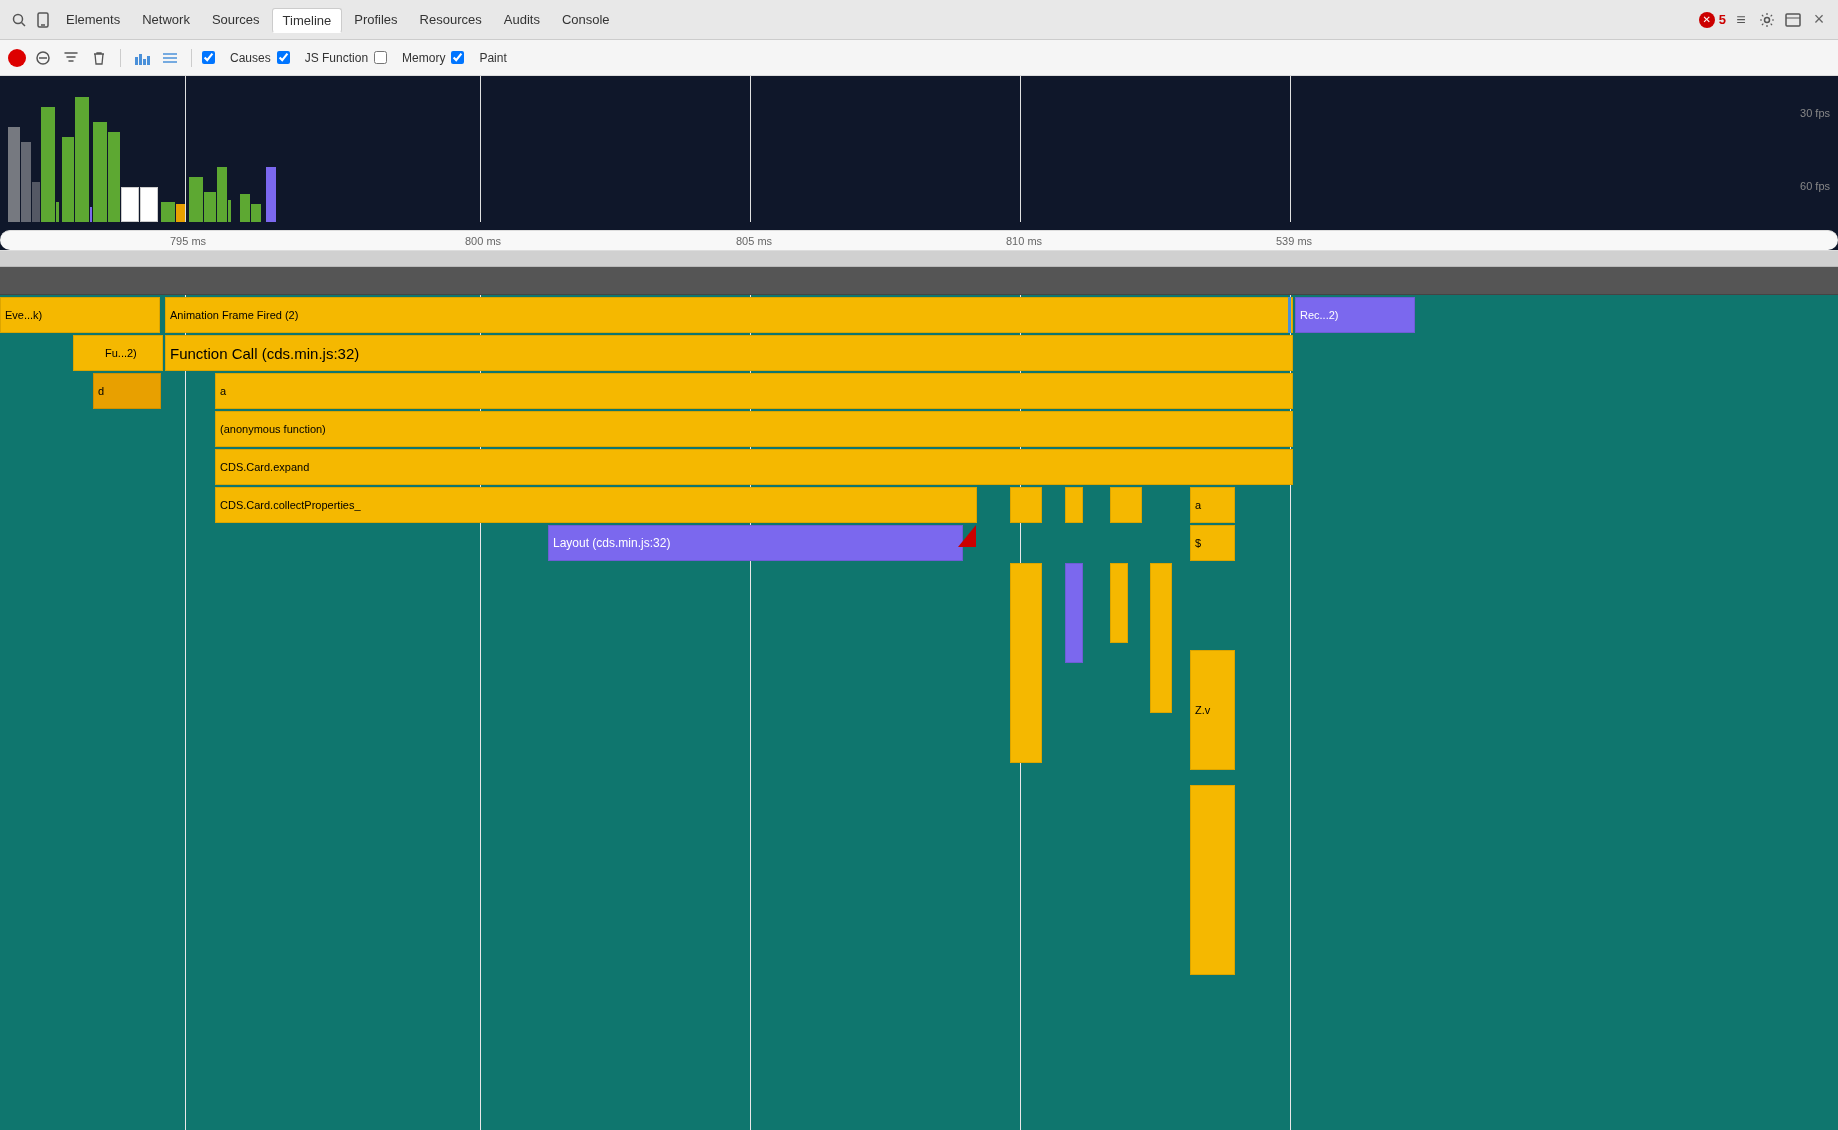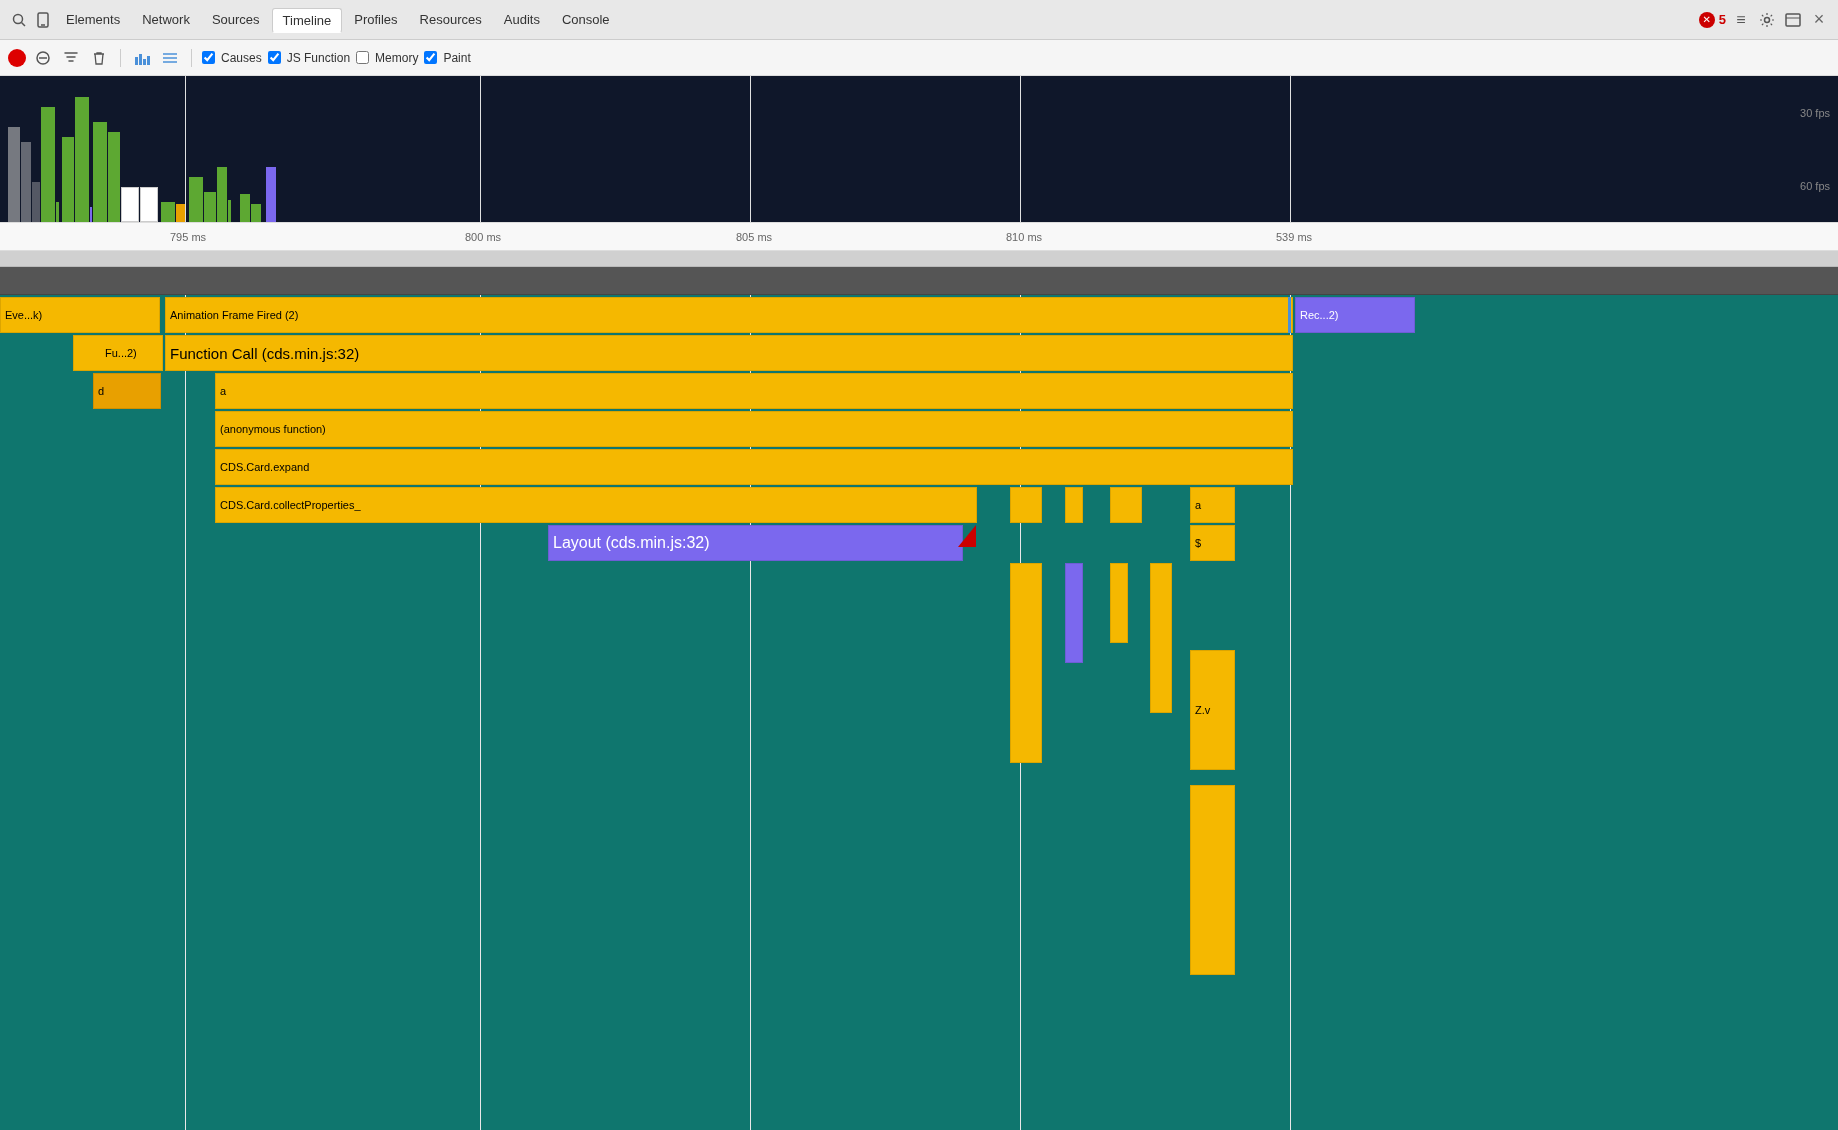--- a/index.html
+++ b/index.html
@@ -102,21 +102,21 @@
     }
     .toolbar-separator {
       width: 1px;
       height: 18px;
       background: #ccc;
       margin: 0 4px;
     }
     .checkbox-group {
       display: flex;
       align-items: flex-start;
-      gap: 6px;
+      gap: 15px;
       font-size: 12px;
       color: #333;
     }
     .checkbox-group input[type=checkbox] {
       cursor: pointer;
     }
 
     
     .timeline-overview {
       background: #0f172a;
@@ -134,25 +134,26 @@
       flex-direction: column;
       justify-content: space-around;
       font-size: 11px;
       color: #888;
     }
     .time-ruler {
       position: absolute;
       bottom: 0;
       left: 0;
       right: 0;
-      height: 28px;
+      height: 20px;
       background: #f8f8f8;
       border-top: 1px solid #ddd;
       display: flex;
       align-items: center;
+      border-radius: 11px;
     }
     .time-label {
       font-size: 11px;
       color: #666;
       position: absolute;
     }
 
     
     .overview-bar {
       height: 16px;
@@ -420,21 +421,21 @@
     </div>
 
     <div class="flame-block color-yellow" style="top:192px; left:1010px; width:32px; height:36px; z-index:1; font-size:11px; background:#f5b800;"></div>
     <div class="flame-block color-yellow" style="top:192px; left:1065px; width:18px; height:36px; z-index:1; font-size:11px; background:#f5b800;"></div>
     <div class="flame-block color-yellow" style="top:192px; left:1110px; width:32px; height:36px; z-index:1; font-size:11px; background:#f5b800;"></div>
 
     <div class="flame-block color-yellow" style="top:192px; left:1190px; width:45px; height:36px; z-index:1; font-size:11px; background:#f5b800;">
       <span>a</span>
     </div>
 
-    <div class="flame-block color-purple" style="top:230px; left:548px; width:415px; height:36px; z-index:1; font-size:16px;">
+    <div class="flame-block color-purple" style="top:230px; left:548px; width:415px; height:36px; z-index:1; font-size:12px;">
       <span>Layout (cds.min.js:32)</span>
     </div>
 
     <div style="position:absolute; top:230px; left:958px; width:0; height:0; border-left:18px solid transparent; border-bottom:22px solid #cc0000; z-index:2;"></div>
 
     <div class="flame-block color-yellow" style="top:230px; left:1190px; width:45px; height:36px; z-index:1; font-size:11px; background:#f5b800;">
       <span>$</span>
     </div>
 
     <div class="flame-block color-yellow" style="top:355px; left:1190px; width:45px; height:120px; z-index:1; font-size:11px; background:#f5b800;">

